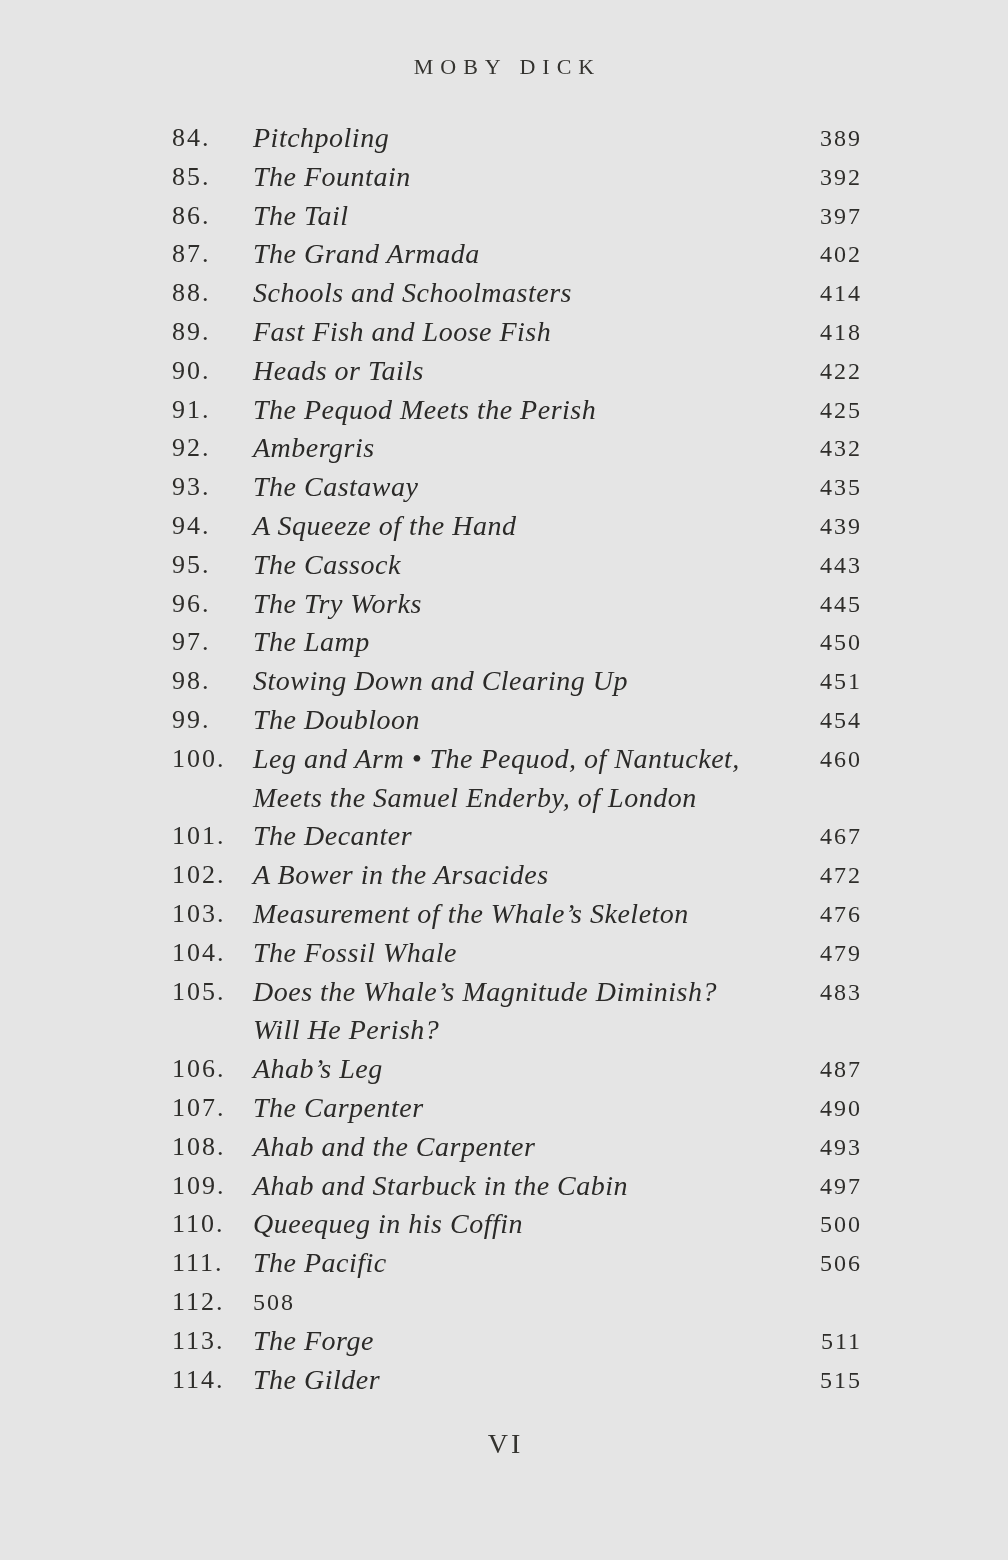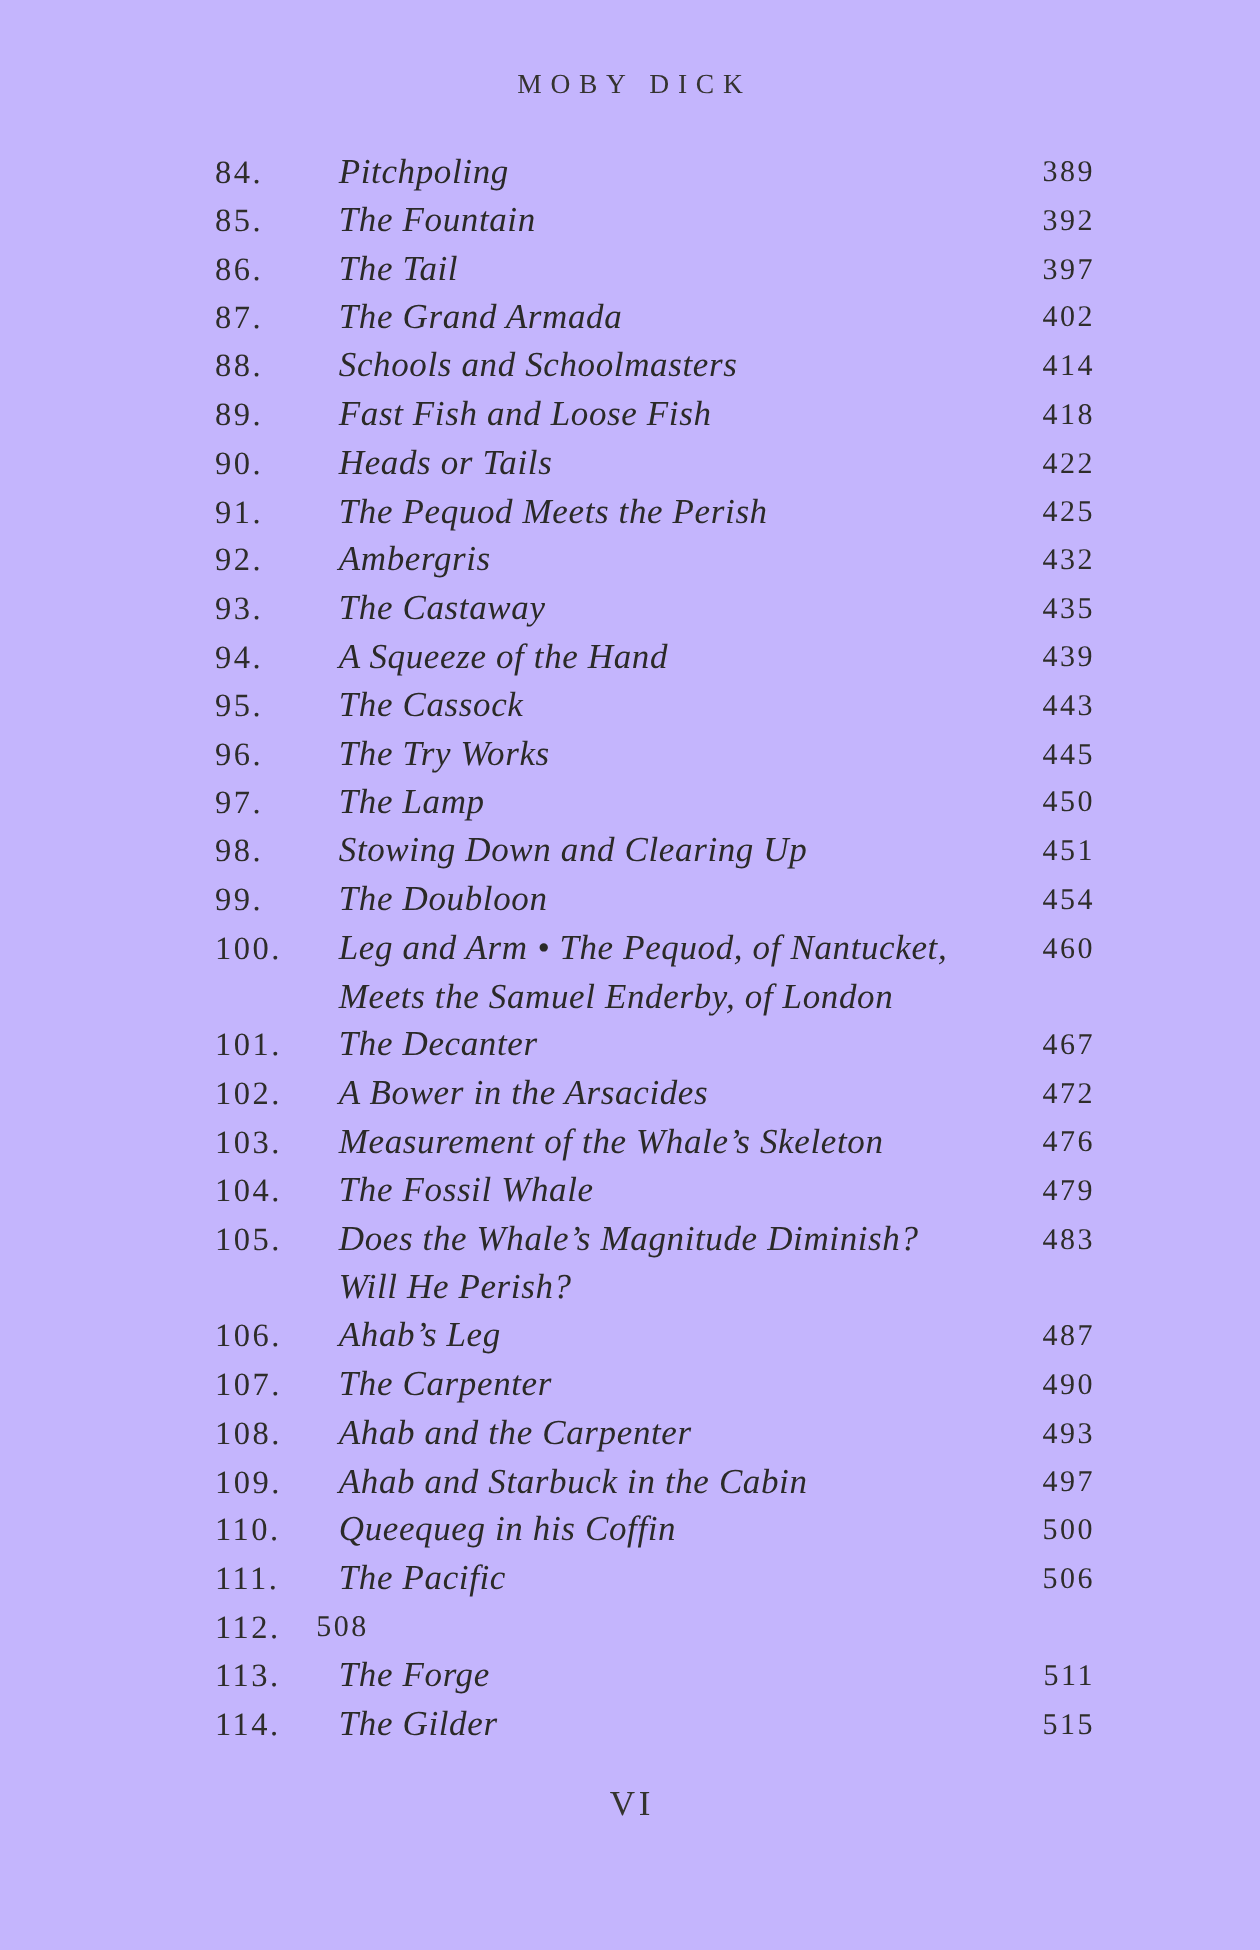--- a/index.html
+++ b/index.html
@@ -4,41 +4,41 @@
 <style>
   html, body {
     margin: 0;
     padding: 0;
     background: #ffffff;
   }
   .page {
     position: relative;
     width: 1008px;
     height: 1560px;
-    background: #c4b5fd;
+    background: #e5e5e5;
     font-family: "Liberation Serif", serif;
     color: #2b2a28;
     overflow: hidden;
   }
   .running-head {
     position: absolute;
     top: 54px;
     left: 0;
     right: 0;
     text-align: center;
     font-size: 22px;
     letter-spacing: 7px;
     text-indent: 7px; 
     color: #34332f;
   }
   .toc {
     position: absolute;
     top: 119px;
     left: 172px;
-    right: 132px; 
+    right: 146px; 
   }
   .toc-row {
     display: flex;
     align-items: flex-start;
     line-height: 38.8px;
   }
   .ch-num {
     flex: none;
     width: 81px;
     font-size: 26px;
@@ -51,21 +51,20 @@
     min-width: 0;
   }
   .ch-title,
   .ch-title-cont {
     display: block;
     font-style: italic;
     font-size: 28px;
     letter-spacing: 0.5px;
     color: #2b2a28;
     white-space: nowrap;
-    margin-left: 18px;
   }
   .ch-page {
     flex: none;
     font-size: 24px;
     letter-spacing: 2px;
     text-align: left;
     font-variant-numeric: oldstyle-nums;
     color: #2e2d2a;
   }
   .folio {

